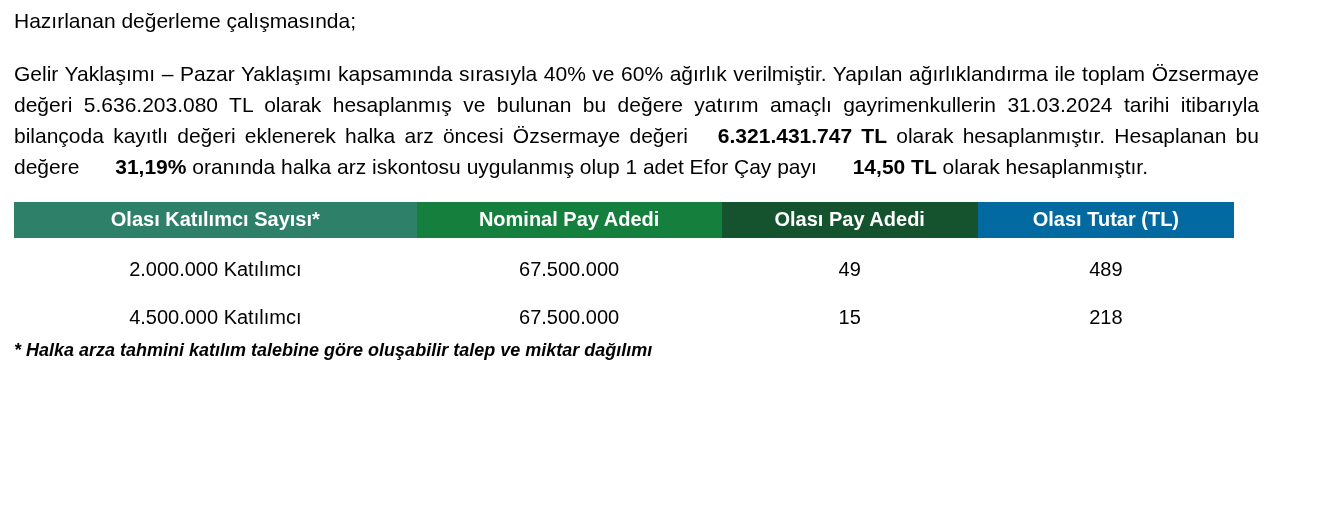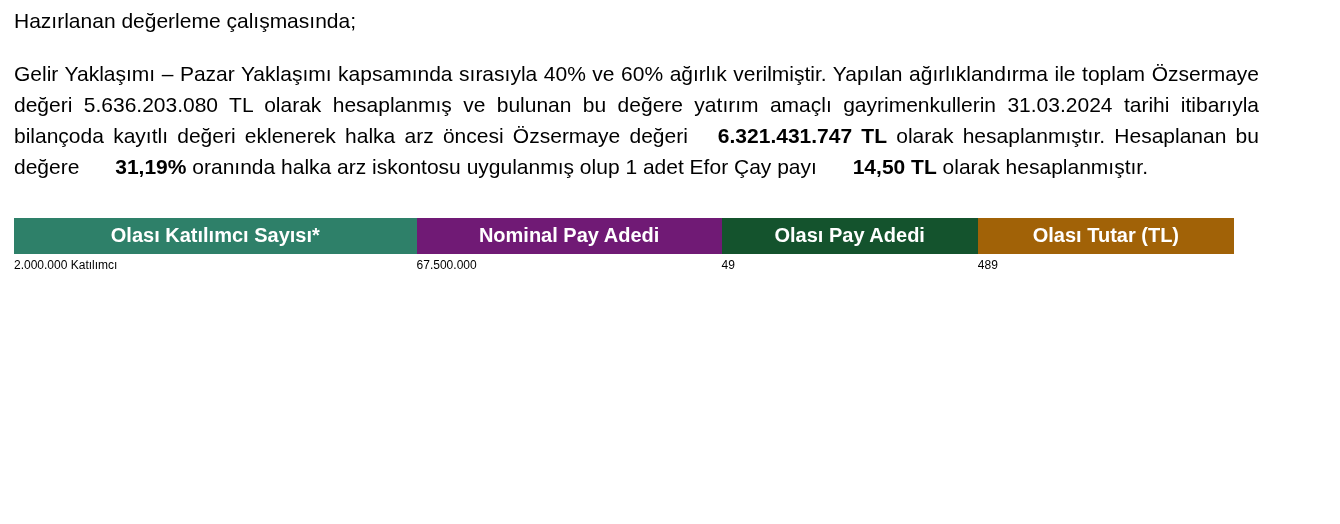--- a/index.html
+++ b/index.html
@@ -33,37 +33,38 @@
     text-justify: inter-word;
     margin: 0;
     width: 1245px;
   }
   .body-para b {
     font-weight: bold;
     padding-left: 30px;
   }
 
   table.data-table {
-    margin-top: 36px;
+    margin-top: 20px;
     border-collapse: collapse;
     width: 1220px;
     table-layout: fixed;
   }
   table.data-table thead th {
     background: #2e8069;
     color: #ffffff;
     font-size: 20px;
     font-weight: bold;
     padding: 6px 0 7px 0;
     text-align: center;
     border: none;
   }
   table.data-table tbody td {
-    font-size: 12px;
-    padding: 4px 0 5px 0;
+    font-size: 20px;
+    padding: 20px 0 5px 0;
+    text-align: center;
     border: none;
   }
   table.data-table col.c1 { width: 33%; }
   table.data-table col.c2 { width: 25%; }
   table.data-table col.c3 { width: 21%; }
   table.data-table col.c4 { width: 21%; }
 
   .footnote {
     margin-top: 6px;
     font-size: 18px;
@@ -83,29 +84,36 @@
   <table class="data-table">
     <colgroup>
       <col class="c1">
         <col class="c2">
         <col class="c3">
         <col class="c4">
     </colgroup>
     <thead>
       <tr>
         <th style="background: rgb(46, 128, 105);">Olası Katılımcı Sayısı*</th>
-        <th style="background: #701a75;">Nominal Pay Adedi</th>
+        <th style="background: #15803d;">Nominal Pay Adedi</th>
         <th style="background: #14532d;">Olası Pay Adedi</th>
-        <th style="background: #a16207;">Olası Tutar (TL)</th>
+        <th style="background: #0369a1;">Olası Tutar (TL)</th>
       </tr>
     </thead>
     <tbody>
       <tr>
         <td>2.000.000 Katılımcı</td>
         <td>67.500.000</td>
         <td>49</td>
         <td>489</td>
       </tr>
+      <tr>
+        <td>4.500.000 Katılımcı</td>
+        <td>67.500.000</td>
+        <td>15</td>
+        <td>218</td>
+      </tr>
     </tbody>
   </table>
 
+  <div class="footnote">* Halka arza tahmini katılım talebine göre oluşabilir talep ve miktar dağılımı</div>
 
 </div>
 
 </body></html>

